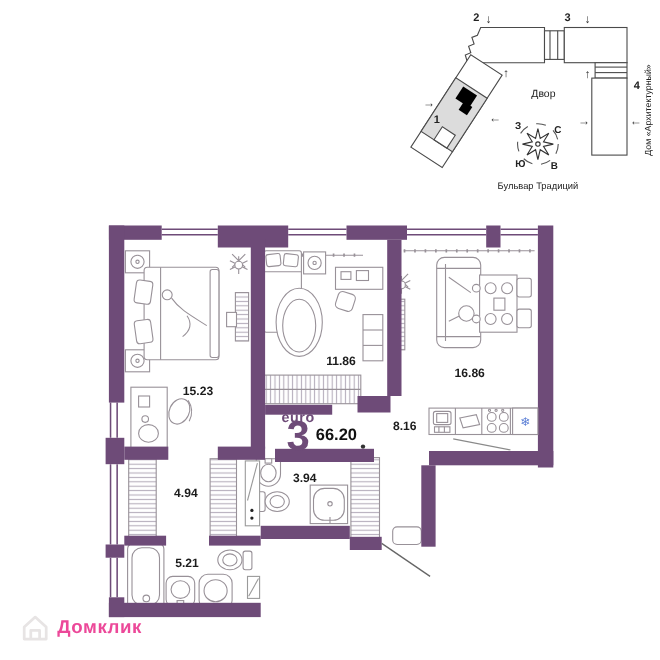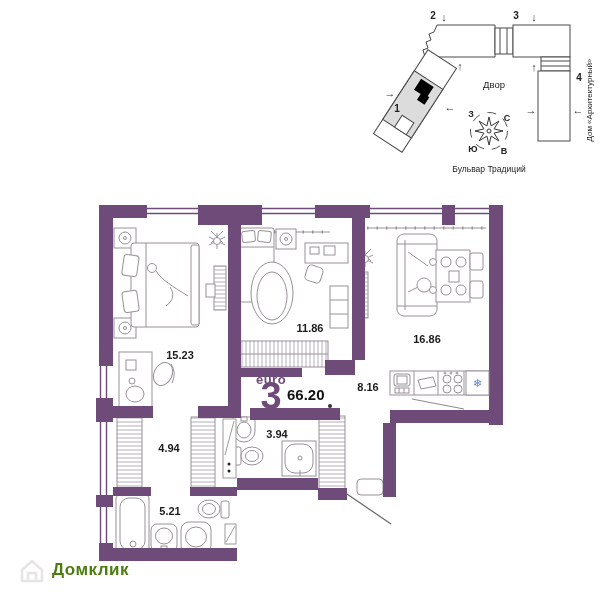--- a/index.html
+++ b/index.html
@@ -11,21 +11,21 @@
   .lbl-euro{font-size:13px;font-weight:bold;fill:#6e4b78;letter-spacing:.5px;}
   .lbl-big3{font-size:38px;font-weight:bold;fill:#6e4b78;}
   .lbl-total{font-size:15px;font-weight:bold;fill:#111;}
   .sp-num{font-size:10px;font-weight:bold;fill:#222;}
   .sp-txt{font-size:9.5px;fill:#222;}
   .sp-street{font-size:8.5px;fill:#222;}
   .sp-vert{font-size:8px;fill:#222;}
   .sp-comp{font-size:9px;font-weight:bold;fill:#222;}
   .sp-arrow{font-size:11px;fill:#333;}
   .wm{position:absolute;left:18px;top:556px;display:flex;align-items:center;gap:6px;
-      color:#4d7c0f;font-size:17px;font-weight:bold;letter-spacing:.5px;}
+      color:#ec4899;font-size:17px;font-weight:bold;letter-spacing:.5px;}
 </style>
 </head>
 <body>
 
 <div id="canvas">
 <svg width="600" height="600" viewBox="0 0 600 600">
   <defs>
     <pattern id="hz" width="5" height="4" patternUnits="userSpaceOnUse">
       <path d="M0 2 H5" stroke="#b5adbb" stroke-width="1"></path>
     </pattern>

